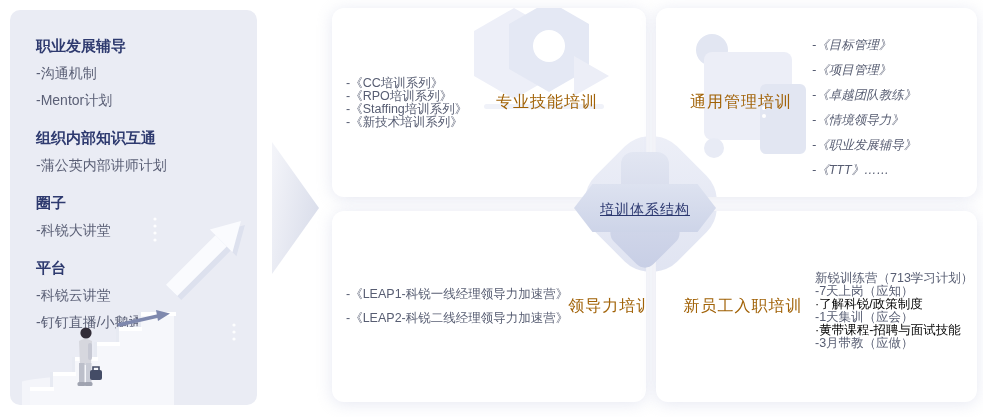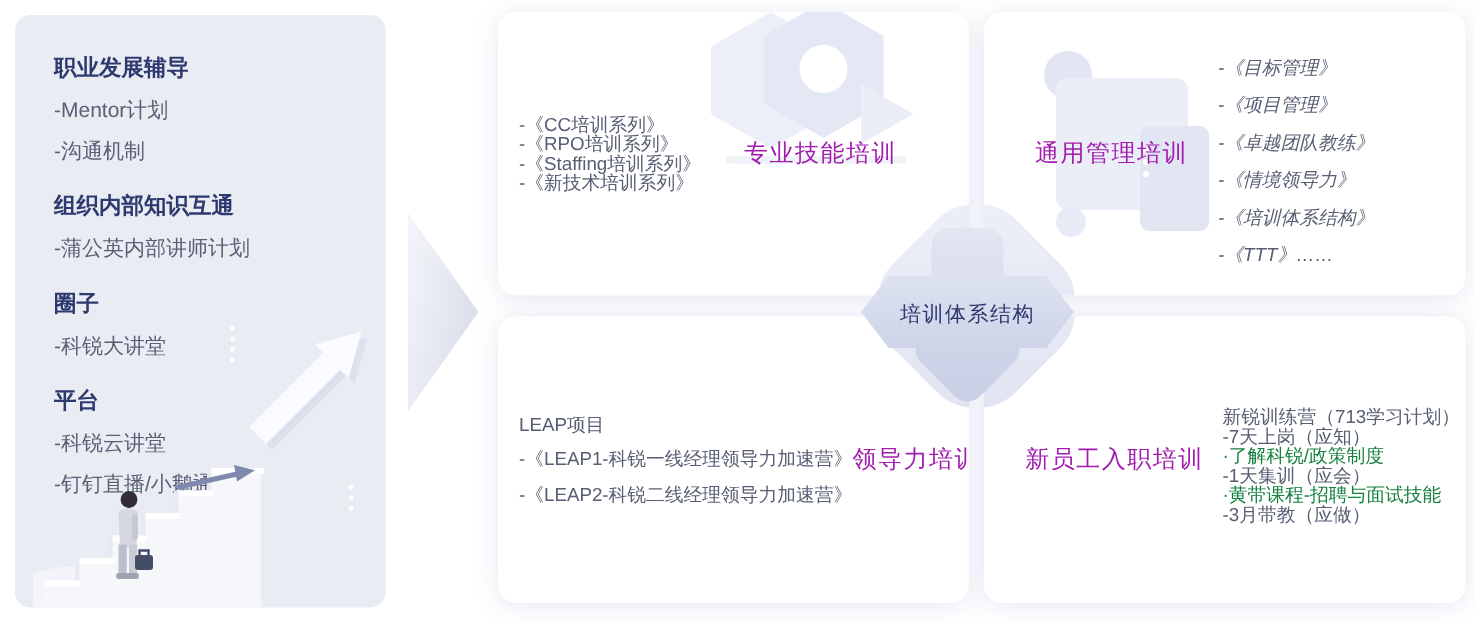--- a/index.html
+++ b/index.html
@@ -41,28 +41,28 @@
     background:linear-gradient(135deg,#eef0f8,#dfe3f1);
     transform:rotate(45deg); z-index:0;
   }
   .card-1 .corner-deco { right:-58px; bottom:-58px; }
   .card-2 .corner-deco { left:-58px;  bottom:-58px; }
   .card-3 .corner-deco { right:-58px; top:-58px; }
   .card-4 .corner-deco { left:-58px;  top:-58px; }
 
   .q-items { display:flex; flex-direction:column; position:relative; z-index:1; }
   .q-item  { font-size:12.5px; color:#575d72; white-space:nowrap; line-height:13px; }
-  .q-item.muted { color:#15803d; }
+  .q-item.muted { color:#000000; }
   .card-1 .q-items { margin-left:14px; }
   .card-2 .q-items { margin-left:156px; gap:12px; margin-top:10px;font-style:italic; }
   .card-3 .q-items { margin-left:14px; gap:10.5px; }
   .card-4 .q-items { margin-left:159px; margin-top:8px; }
 
   .q-title {
-    position:relative; z-index:1; font-size:16px; color:#a21caf;
+    position:relative; z-index:1; font-size:16px; color:#a16207;
     letter-spacing:1px; white-space:nowrap;
   }
   .title-block { position:relative; display:flex; align-items:center; justify-content:center; }
   .card-1 .title-block { margin-left:auto; margin-right:24px; width:150px; height:100%; }
   .card-2 .title-block { position:absolute; left:10px; top:0; width:150px; height:100%; }
   .card-3 .q-title     { margin-left:auto; margin-right:8px; }
   .card-4 .title-block { position:absolute; left:12px; top:0; width:150px; height:100%; }
 
   .watermark { position:absolute; z-index:0; pointer-events:none; }
   .card-1 .watermark { left:-18px; top:-12px; }
@@ -79,32 +79,32 @@
     border-radius:12px; transform:rotate(45deg);
     background:linear-gradient(135deg,#d6dbec,#c7cee5);
   }
   .badge-mid {
     position:absolute; left:9px; top:36px; width:142px; height:48px;
     clip-path:polygon(0% 50%, 13% 0%, 87% 0%, 100% 50%, 87% 100%, 13% 100%);
     background:linear-gradient(180deg,#dde2f0,#cdd4e8);
   }
   .badge-label {
     position:absolute; left:0; right:0; top:53px; text-align:center;
-    font-size:14px; font-weight:500; color:#2c3870; letter-spacing:1px;
+    font-size:14px; font-weight:500; color:#2c3870; letter-spacing:1px;text-decoration:underline;
   }
 </style>
 </head>
 <body>
 
 <div class="stage">
 
   <div class="left-panel">
     <div class="lp-title">职业发展辅导</div>
+    <div class="lp-item">-沟通机制</div>
     <div class="lp-item">-Mentor计划</div>
-    <div class="lp-item">-沟通机制</div>
 
     <div class="lp-title">组织内部知识互通</div>
     <div class="lp-item">-蒲公英内部讲师计划</div>
 
     <div class="lp-title">圈子</div>
     <div class="lp-item">-科锐大讲堂</div>
 
     <div class="lp-title">平台</div>
     <div class="lp-item">-科锐云讲堂</div>
     <div class="lp-item">-钉钉直播/小鹅通直播</div>
@@ -205,29 +205,28 @@
           <circle cx="100" cy="94" r="2" fill="#ffffff"></circle>
         <circle cx="50" cy="126" r="10" fill="#e8ebf5"></circle>
       </svg>
       <span class="q-title">通用管理培训</span>
     </div>
     <div class="q-items">
       <div class="q-item">-《目标管理》</div>
       <div class="q-item">-《项目管理》</div>
       <div class="q-item">-《卓越团队教练》</div>
       <div class="q-item">-《情境领导力》</div>
-      <div class="q-item">-《培训体系结构》</div>
+      <div class="q-item">-《职业发展辅导》</div>
       <div class="q-item">-《TTT》……</div>
     </div>
   </div>
 
   <div class="card card-3">
     <div class="corner-deco"></div>
     <div class="q-items">
-      <div class="q-item">LEAP项目</div>
       <div class="q-item">-《LEAP1-科锐一线经理领导力加速营》</div>
       <div class="q-item">-《LEAP2-科锐二线经理领导力加速营》</div>
     </div>
     <span class="q-title">领导力培训</span>
   </div>
 
   <div class="card card-4">
     <div class="corner-deco"></div>
     <div class="title-block">
       <span class="q-title">新员工入职培训</span>

